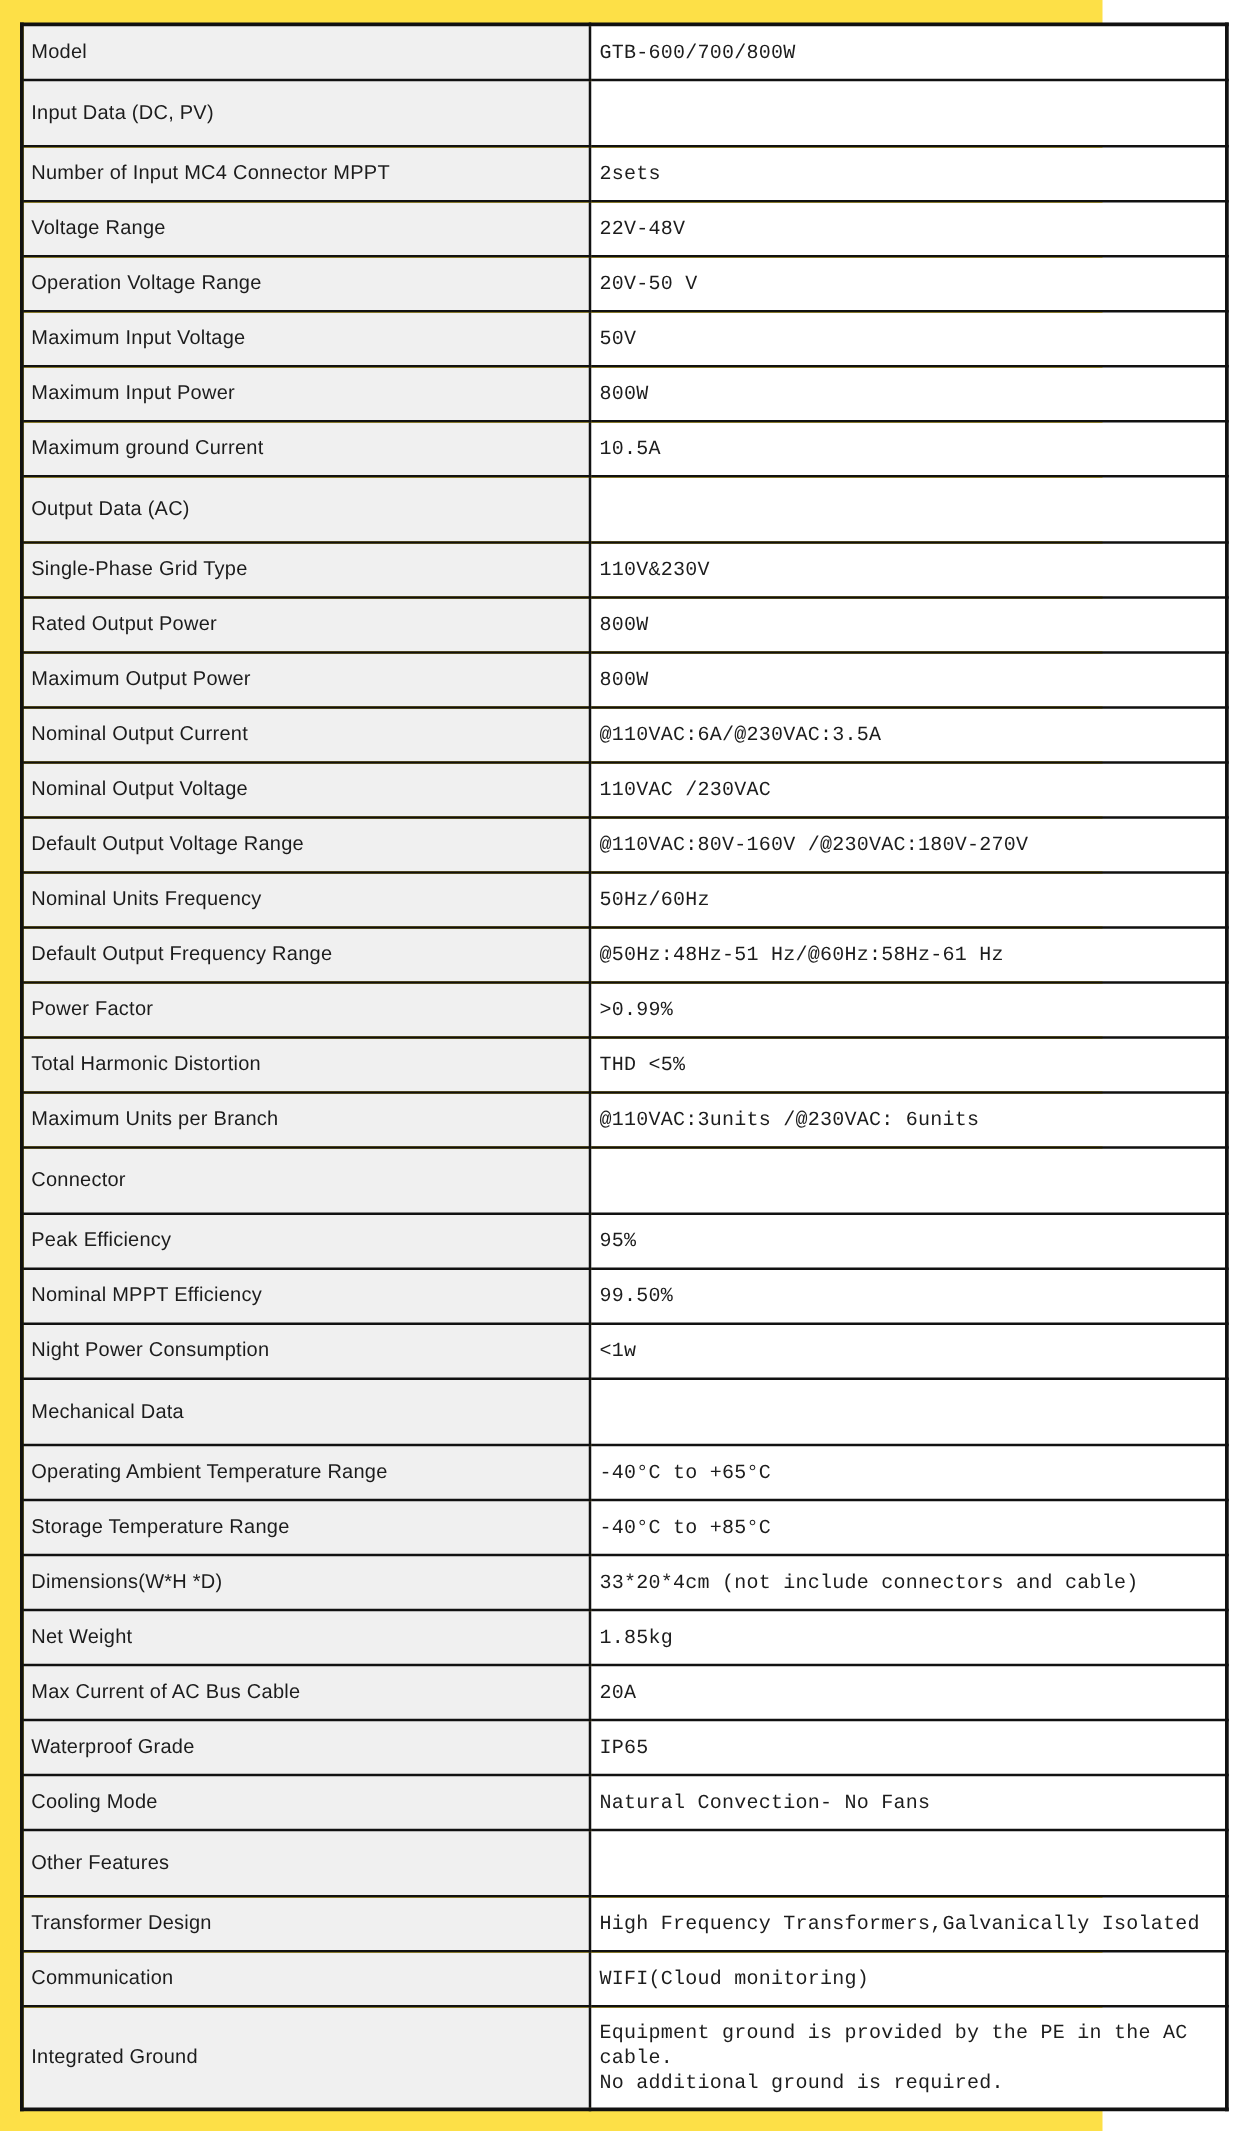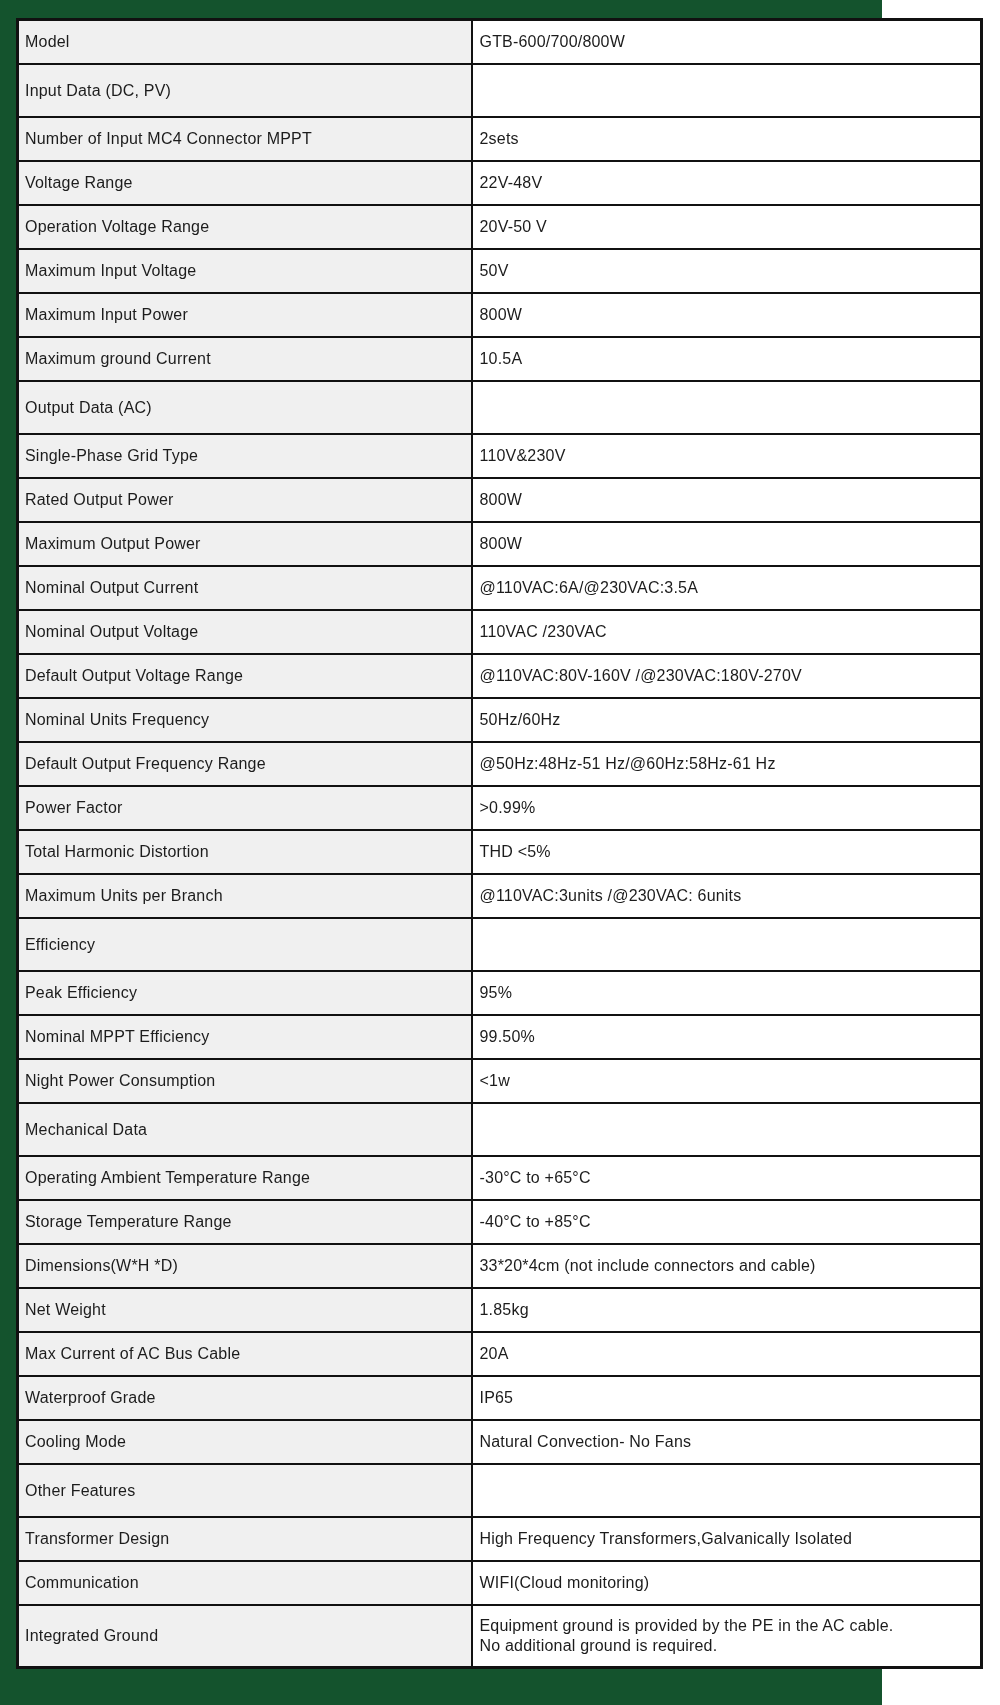--- a/index.html
+++ b/index.html
@@ -5,21 +5,21 @@
   html, body {
     margin: 0;
     padding: 0;
     background: #ffffff;
     width: 1000px;
     font-family: "Liberation Sans", "DejaVu Sans", sans-serif;
   }
   .page {
     width: 882px;
     height: 1705px;
-    background: #14532d;
+    background: #fde047;
     position: relative;
   }
   table.spec {
     position: absolute;
     left: 16px;
     top: 18px;
     width: 964px;
     border-collapse: collapse;
     table-layout: fixed;
     border: 3px solid #111111;
@@ -37,20 +37,21 @@
   td.label-cell {
     background: #f0f0f0;
     padding: 2px 8px 2px 6px;
     letter-spacing: 0.2px;
   }
   td.value-cell {
     background: #ffffff;
     padding: 2px 8px 2px 7px;
     white-space: pre-line;
     letter-spacing: 0.2px;
+    font-family: Liberation Mono, monospace;
   }
   tr.row-data td  { height: 38px; }
   tr.row-section td { height: 47px; margin-left: 36px; }
   tr.row-tall td { padding-top: 10px; padding-bottom: 10px; }
 </style>
 </head>
 <body>
 
 <div class="page">
   <table class="spec">
@@ -133,42 +134,42 @@
         </tr>
         <tr class="row-data">
           <td class="label-cell">Total Harmonic Distortion</td>
           <td class="value-cell">THD &lt;5%</td>
         </tr>
         <tr class="row-data">
           <td class="label-cell">Maximum Units per Branch</td>
           <td class="value-cell">@110VAC:3units /@230VAC: 6units</td>
         </tr>
         <tr class="row-section">
-          <td class="label-cell">Efficiency</td>
+          <td class="label-cell">Connector</td>
           <td class="value-cell"></td>
         </tr>
         <tr class="row-data">
           <td class="label-cell">Peak Efficiency</td>
           <td class="value-cell">95%</td>
         </tr>
         <tr class="row-data">
           <td class="label-cell">Nominal MPPT Efficiency</td>
           <td class="value-cell">99.50%</td>
         </tr>
         <tr class="row-data">
           <td class="label-cell">Night Power Consumption</td>
           <td class="value-cell">&lt;1w</td>
         </tr>
         <tr class="row-section">
           <td class="label-cell">Mechanical Data</td>
           <td class="value-cell"></td>
         </tr>
         <tr class="row-data">
           <td class="label-cell">Operating Ambient Temperature Range</td>
-          <td class="value-cell">-30°C to +65°C</td>
+          <td class="value-cell">-40°C to +65°C</td>
         </tr>
         <tr class="row-data">
           <td class="label-cell">Storage Temperature Range</td>
           <td class="value-cell">-40°C to +85°C</td>
         </tr>
         <tr class="row-data">
           <td class="label-cell">Dimensions(W*H *D)</td>
           <td class="value-cell">33*20*4cm (not include connectors and cable)</td>
         </tr>
         <tr class="row-data">

